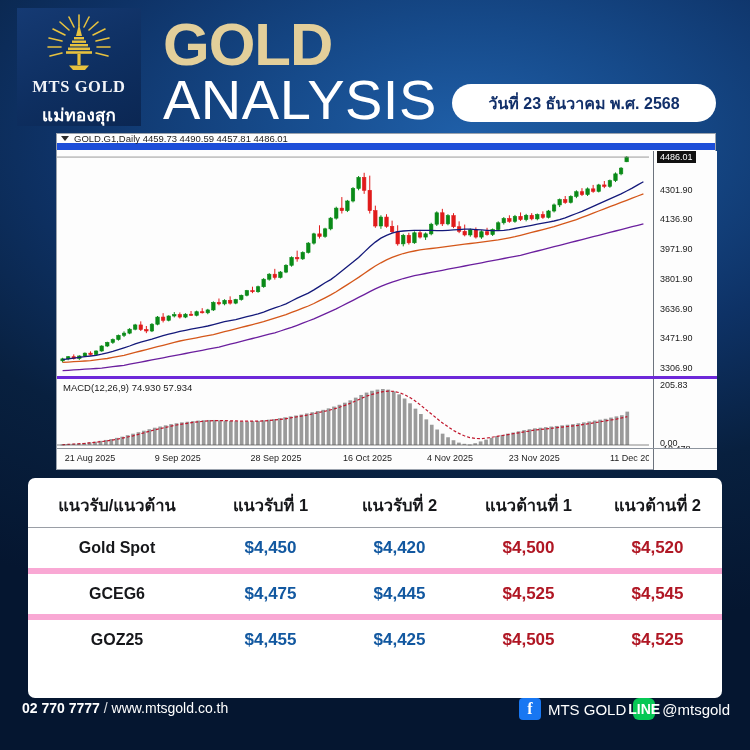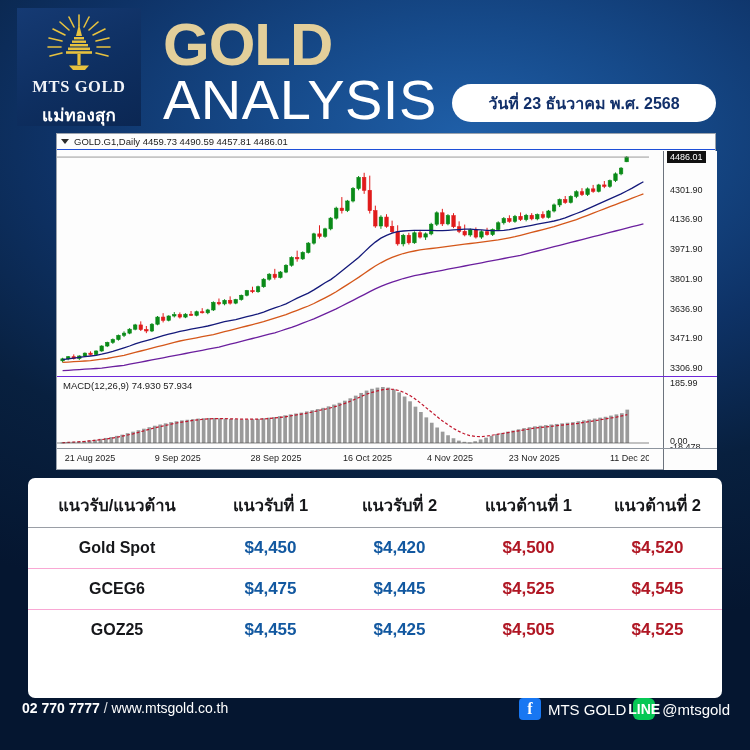--- a/index.html
+++ b/index.html
@@ -47,31 +47,31 @@
     display:flex; align-items:center; justify-content:center;
   }
   .date-pill span { color:#12306a; font-size:16px; font-weight:bold; }
 
   
   .chart-wrap {
     position:absolute; left:56px; top:133px; width:660px; height:337px;
     background:#fdfdfd; border:1px solid #9aa2ad;
   }
   .chart-head {
-    height:16px; border-bottom:1px solid #1d4ed8; background:#fdfdfd;
+    height:16px; border-bottom:7px solid #1d4ed8; background:#fdfdfd;
     display:flex; align-items:center; padding-left:4px; gap:5px;
   }
   .tri-down { width:0;height:0;border-left:4px solid transparent;border-right:4px solid transparent;border-top:5px solid #2b2b2b; }
   .chart-head-txt { font-size:9.5px; color:#1b1b1b; font-family:"Liberation Sans",sans-serif; }
   .price-pane { position:absolute; left:0; top:17px; width:660px; height:225px; }
-  .macd-pane  { position:absolute; left:0; top:242px; width:660px; height:72px; border-top:1px solid #6d28d9; }
+  .macd-pane  { position:absolute; left:0; top:242px; width:660px; height:72px; border-top:3px solid #6d28d9; }
   .axis-pane  { position:absolute; left:0; top:314px; width:660px; height:22px; border-top:1px solid #8d949e; }
   .plot { position:absolute; left:0; top:0; width:592px; height:100%; overflow:hidden; }
   .yaxis {
-    position:absolute; right:0; top:0; width:54px; height:100%;
+    position:absolute; right:0; top:0; width:64px; height:100%;
     border-left:1px solid #6c737d; background:#fdfdfd;
   }
   .ylab {
     position:absolute; left:6px; font-size:9px; color:#1c1c1c; white-space:nowrap;
     transform:translateY(-50%);
   }
   .ylab.hl { background:#111; color:#fff; padding:1px 3px; left:3px; }
   .macd-txt { position:absolute; left:6px; top:3px; font-size:9.5px; color:#1b1b1b; z-index:4; }
   .xlab { position:absolute; top:4px; font-size:9px; color:#1c1c1c; white-space:nowrap; }
 
@@ -84,21 +84,21 @@
   th {
     font-size:16.5px; font-weight:bold; color:#16171a; padding:14px 0 9px;
     text-align:center;
   }
   th.first, td.first { width:178px; }
   .hdr-rule td { border-bottom:1.6px solid #9a9ea6; height:0; padding:0; }
   td { text-align:center; font-size:17px; font-weight:bold; padding:10px 0; }
   td.rowlabel { color:#16171a; font-size:16px;text-align:center; }
   td.sup { color:#1258a0; }
   td.res { color:#b01724; }
-  tbody tr + tr td { border-top:1px solid #f9a8d4; }
+  tbody tr + tr td { border-top:6px solid #f9a8d4; }
 
   
   .footer { position:absolute; left:0; bottom:12px; width:750px; height:52px;border-radius:15px; }
   .footer-left { position:absolute; left:22px; top:14px; font-size:14px; color:#ffffff; }
   .footer-left b { font-weight:bold; }
   .footer-left span.sep { opacity:.85; font-weight:normal; }
   .footer-right { position:absolute; right:20px; top:12px; display:flex; align-items:center; gap:7px; }
   .fb-icon {
     width:22px;height:22px;border-radius:4px;background:#1877f2;color:#fff;
     display:flex;align-items:center;justify-content:center;font-size:16px;font-weight:bold;
@@ -496,21 +496,21 @@
             <rect x="546.7038532110092" y="39.787234042553195" width="3.693211009174312" height="26.212765957446805" fill="#9a9a9a"></rect>
             <rect x="552.1350458715597" y="38.59574468085107" width="3.693211009174312" height="27.40425531914893" fill="#9a9a9a"></rect>
             <rect x="557.5662385321101" y="37.40425531914894" width="3.693211009174312" height="28.595744680851062" fill="#9a9a9a"></rect>
             <rect x="562.9974311926605" y="36.212765957446805" width="3.693211009174312" height="29.787234042553195" fill="#9a9a9a"></rect>
             <rect x="568.4286238532111" y="32.63829787234043" width="3.693211009174312" height="33.36170212765957" fill="#9a9a9a"></rect>
             <polyline points="5.4,65.7 10.9,65.4 16.3,65.1 21.7,64.8 27.2,64.5 32.6,63.9 38.0,63.3 43.4,62.7 48.9,62.1 54.3,61.2 59.7,60.3 65.2,59.1 70.6,58.0 76.0,56.8 81.5,55.3 86.9,53.8 92.3,52.3 97.8,50.8 103.2,49.6 108.6,48.4 114.1,47.2 119.5,46.0 124.9,45.1 130.3,44.3 135.8,43.4 141.2,42.8 146.6,42.2 152.1,41.9 157.5,41.6 162.9,41.6 168.4,41.6 173.8,41.9 179.2,41.9 184.7,42.2 190.1,42.2 195.5,42.2 201.0,42.2 206.4,41.9 211.8,41.6 217.2,41.0 222.7,40.4 228.1,39.8 233.5,38.9 239.0,38.0 244.4,37.1 249.8,36.2 255.3,35.0 260.7,33.8 266.1,32.6 271.6,31.4 277.0,30.0 282.4,28.2 287.9,26.4 293.3,24.3 298.7,21.9 304.1,19.5 309.6,17.1 315.0,15.4 320.4,13.9 325.9,12.7 331.3,12.1 336.7,12.4 342.2,13.6 347.6,15.7 353.0,18.6 358.5,22.2 363.9,26.4 369.3,30.9 374.8,35.3 380.2,39.8 385.6,44.0 391.0,47.8 396.5,51.4 401.9,54.4 407.3,56.8 412.8,58.6 418.2,59.4 423.6,59.7 429.1,59.1 434.5,58.3 439.9,57.4 445.4,56.5 450.8,55.6 456.2,54.7 461.7,53.8 467.1,52.9 472.5,52.0 477.9,51.1 483.4,50.5 488.8,49.9 494.2,49.3 499.7,48.7 505.1,48.1 510.5,47.5 516.0,46.9 521.4,46.3 526.8,45.4 532.3,44.6 537.7,43.7 543.1,42.8 548.6,41.9 554.0,41.0 559.4,40.1 564.8,38.9 570.3,37.7" fill="none" stroke="#c0162c" stroke-width="1.2" stroke-dasharray="3,2"></polyline>
             <line x1="0" y1="66" x2="592" y2="66" stroke="#555" stroke-width="0.7"></line>
           </svg>
       </div>
       <div class="yaxis" id="macd-axis">
-          <div class="ylab" style="top: 6px;">185.99</div>
+          <div class="ylab" style="top: 6px;">205.83</div>
           <div class="ylab" style="top: 64px;">0.00</div>
           <div class="ylab" style="top: 70px;">-18.478</div>
         </div>
     </div>
 
     <div class="axis-pane">
       <div class="plot" id="xaxis">
           <div class="xlab" style="left: 7.696px;">21 Aug 2025</div>
           <div class="xlab" style="left: 97.68px;">9 Sep 2025</div>
           <div class="xlab" style="left: 193.584px;">28 Sep 2025</div>

